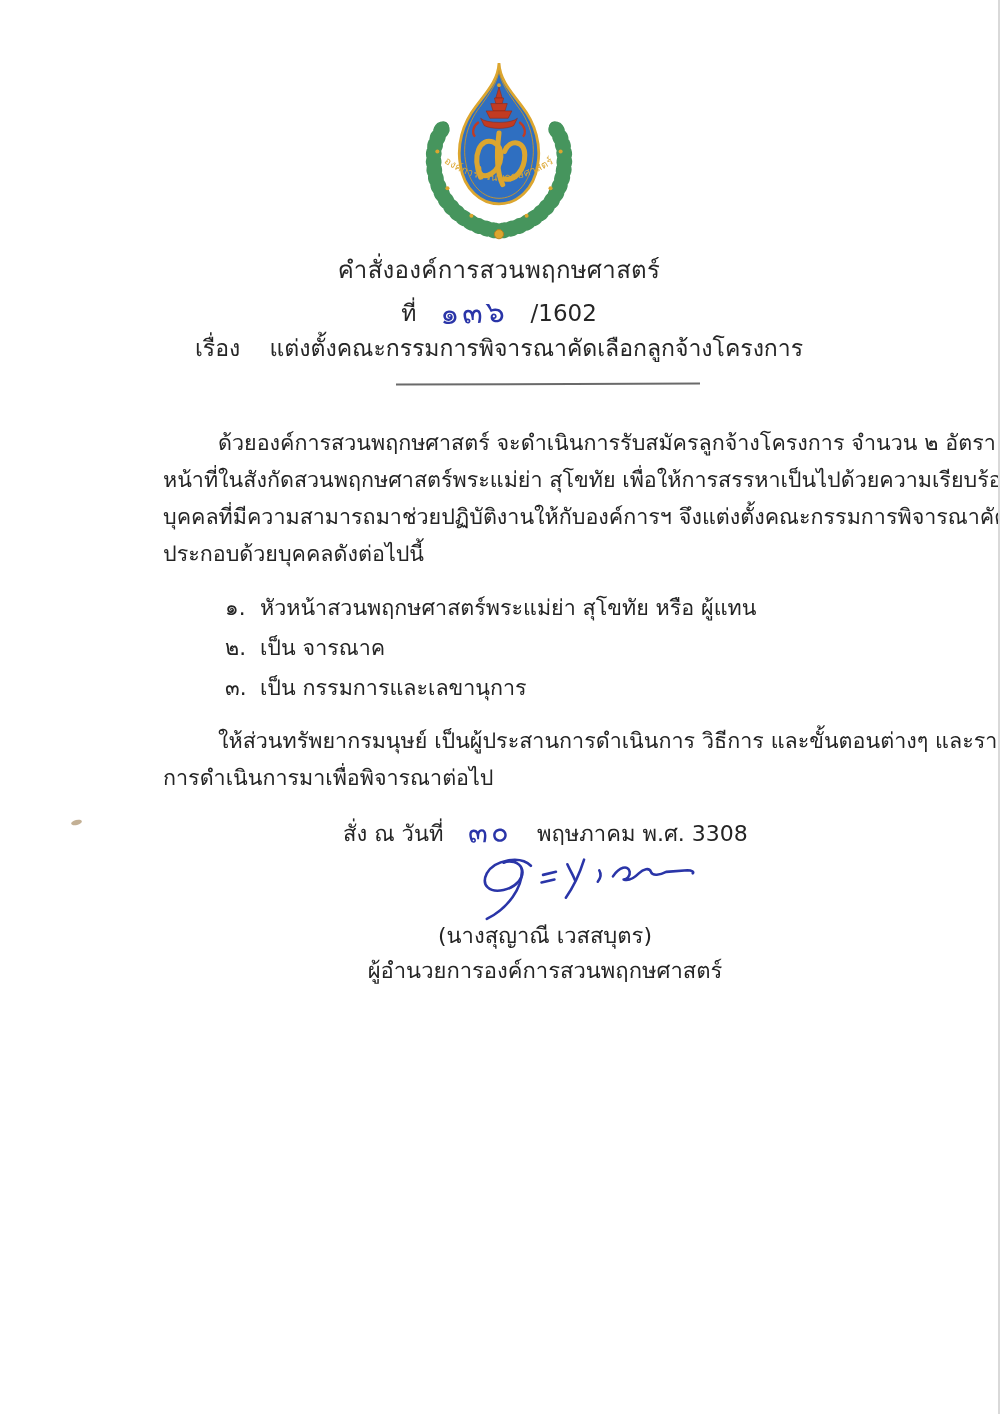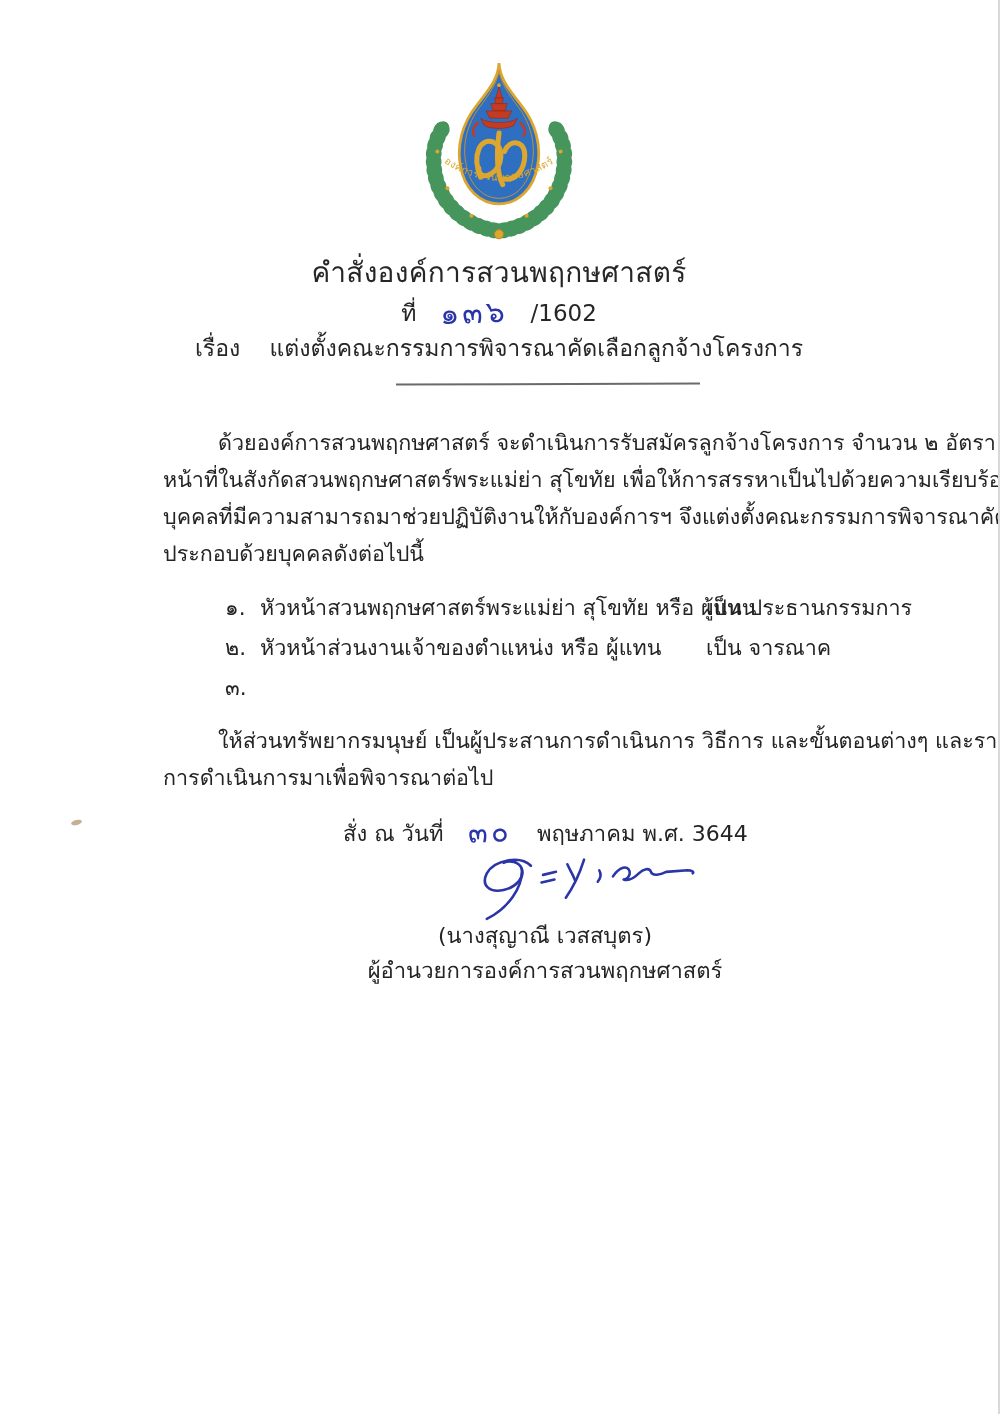--- a/index.html
+++ b/index.html
@@ -4,21 +4,21 @@
 <style>
   html,body{margin:0;padding:0;background:#ffffff;}
   .page{
     position:relative;width:1000px;height:1414px;background:#ffffff;
     font-family:"DejaVu Sans","Liberation Sans",sans-serif;color:#1f1f1f;
     overflow:hidden;box-sizing:border-box;border-right:2px solid #d9d9d9;
   }
   
   .logo{position:absolute;top:58px;left:50%;transform:translateX(-50%);width:184px;height:196px;}
   
-  .org-title{position:absolute;top:250px;left:0;width:100%;text-align:center;font-size:28px;letter-spacing:.3px;color:#262626;}
+  .org-title{position:absolute;top:250px;left:0;width:100%;text-align:center;font-size:24px;letter-spacing:.3px;color:#262626;}
   .no-line{position:absolute;top:287px;left:0;width:100%;text-align:center;font-size:23px;color:#262626;}
   .hand{color:#2a35a8;font-size:30px;letter-spacing:3px;display:inline-block;transform:rotate(-2deg);padding:0 16px;position:relative;top:2px;}
   .subject-line{position:absolute;top:330px;left:0;width:100%;text-align:center;font-size:23px;color:#262626;}
   .subject-line .lbl{margin-right:22px;font-family:Liberation Mono, monospace;}
   .divider{position:absolute;top:383px;left:396px;width:304px;border-top:2px solid #6a6a6a;transform:rotate(-.2deg);}
   
   .para{font-size:21.5px;line-height:37px;color:#242424;}
   .para .line{white-space:nowrap;}
   .para1{position:absolute;top:424px;left:163px;}
   .para1 .indent{text-indent:55px;}
@@ -109,41 +109,40 @@
     <div class="line indent">ด้วยองค์การสวนพฤกษศาสตร์ จะดำเนินการรับสมัครลูกจ้างโครงการ จำนวน ๒ อัตรา ปฏิบัติ</div>
     <div class="line">หน้าที่ในสังกัดสวนพฤกษศาสตร์พระแม่ย่า สุโขทัย เพื่อให้การสรรหาเป็นไปด้วยความเรียบร้อย และเพื่อให้ได้</div>
     <div class="line">บุคคลที่มีความสามารถมาช่วยปฏิบัติงานให้กับองค์การฯ จึงแต่งตั้งคณะกรรมการพิจารณาคัดเลือกลูกจ้างขึ้น</div>
     <div class="line">ประกอบด้วยบุคคลดังต่อไปนี้</div>
   </div>
 
   <div class="committee">
     <div class="crow">
       <span class="cno">๑.</span>
       <span class="cname">หัวหน้าสวนพฤกษศาสตร์พระแม่ย่า สุโขทัย  หรือ ผู้แทน</span>
-      <span class="crole">เป็น ประธานกรรมการ</span>
     </div>
     <div class="crow">
       <span class="cno">๒.</span>
-      <span class="cname">หัวหน้าส่วนงานเจ้าของตำแหน่ง  หรือ ผู้แทน</span>
       <span class="crole">เป็น จารณาค</span>
     </div>
     <div class="crow">
       <span class="cno">๓.</span>
+      <span class="crole">เป็น กรรมการและเลขานุการ</span>
     </div>
   </div>
 
   <div class="para para2">
     <div class="line indent">ให้ส่วนทรัพยากรมนุษย์ เป็นผู้ประสานการดำเนินการ วิธีการ และขั้นตอนต่างๆ และรายงานผล</div>
     <div class="line">การดำเนินการมาเพื่อพิจารณาต่อไป</div>
   </div>
 
   <div class="dateline">
     <span>สั่ง   ณ   วันที่</span>
     <span class="hand">๓๐</span>
-    <span>พฤษภาคม  พ.ศ. 3644</span>
+    <span>พฤษภาคม  พ.ศ. 3308</span>
   </div>
 
   <div class="signature">
     <svg viewBox="0 0 300 100" width="280" height="76">
       <g fill="none" stroke="#2a35a8" stroke-width="3.4" stroke-linecap="round" stroke-linejoin="round">
         <path d="M88,26 C74,12 40,18 30,36 C22,52 34,62 52,58 C70,54 80,40 76,30 C73,21 60,18 52,22"></path>
         <path d="M76,30 C78,54 58,82 30,96"></path>
         <path d="M104,38 l17,-4"></path>
         <path d="M102,48 l17,-4"></path>
         <path d="M136,24 c4,9 8,15 10,21"></path>

